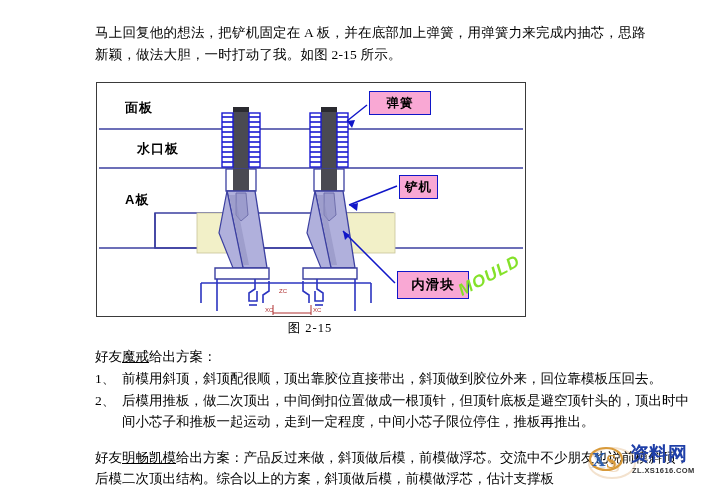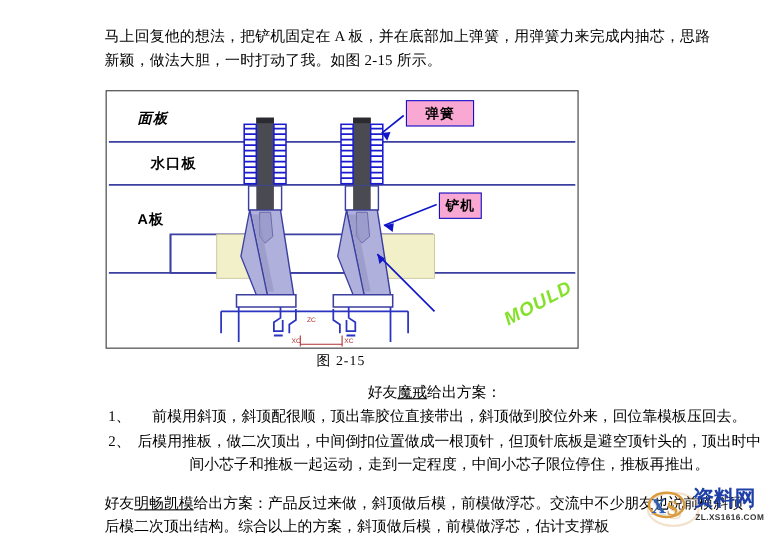--- a/index.html
+++ b/index.html
@@ -33,21 +33,20 @@
   #intro-para {
     left: 95px;
     top: 22px;
     width: 560px;
   }
   .list-block {
     position: absolute;
     left: 95px;
     top: 346px;
     width: 600px;
-    text-align: center;
   }
   .lead-line {
     font-size: 13.5px;
     line-height: 21px;
     margin: 0 0 1px 0;
   }
   .u { text-decoration: underline; }
   .list-item {
     display: flex;
     font-size: 13.5px;
@@ -118,21 +117,21 @@
 
   
   .plate-label {
     position: absolute;
     font-family: "Liberation Sans", "DejaVu Sans", sans-serif;
     font-weight: bold;
     font-size: 13px;
     letter-spacing: 1px;
     color: #000000;
   }
-  #label-mianban { left: 124px; top: 98px; font-style: italic; }
+  #label-mianban { left: 124px; top: 98px; }
   #label-shuikou { left: 124px; top: 139px; }
   #label-aban    { left: 124px; top: 190px; }
 
   
   #mould-watermark {
     position: absolute;
     left: 452px;
     top: 276px;
     font-family: "Liberation Sans", "DejaVu Sans", sans-serif;
     font-weight: bold;
@@ -326,20 +325,21 @@
         <polygon points="246,148 253,152 248,157" fill="#1016c8"></polygon>
       </g>
     </svg>
 
     <div class="plate-label" id="label-mianban" style="left:28px; top:16px;">面板</div>
     <div class="plate-label" id="label-shuikou" style="left:40px; top:57px;">水口板</div>
     <div class="plate-label" id="label-aban" style="left:28px; top:108px;">A板</div>
 
     <div class="callout" style="left:272px; top:8px; width:62px; height:24px;">弹簧</div>
     <div class="callout" style="left:302px; top:92px; width:39px; height:24px;">铲机</div>
+    <div class="callout" style="left:300px; top:188px; width:72px; height:28px; font-size:13.5px;">内滑块</div>
 
     <div id="mould-watermark" style="left:358px; top:200px;">MOULD</div>
   </div>
 
   <div id="fig-caption">
     <span class="cap-inner">图 2-15</span>
   </div>
 
   <div class="list-block">
     <p class="lead-line"><span>好友</span><span class="u">魔戒</span><span>给出方案：</span></p>

